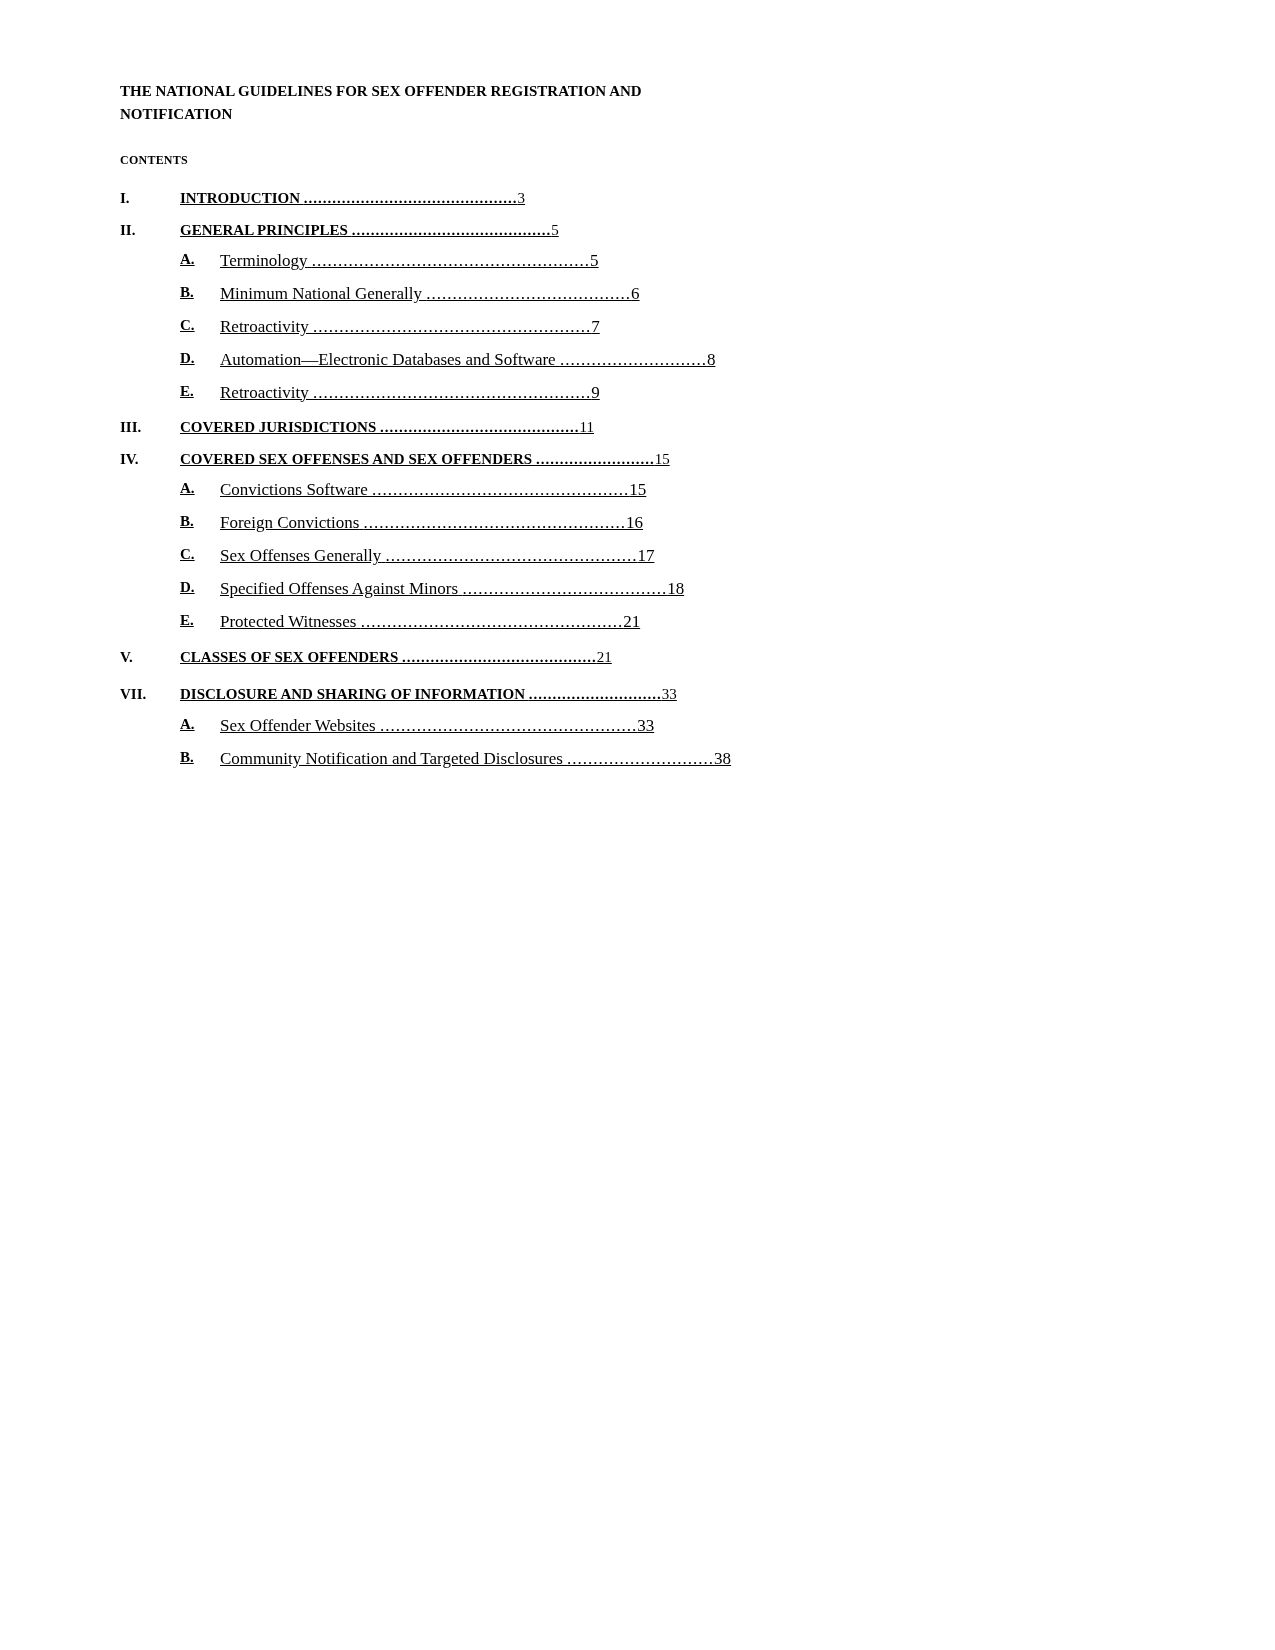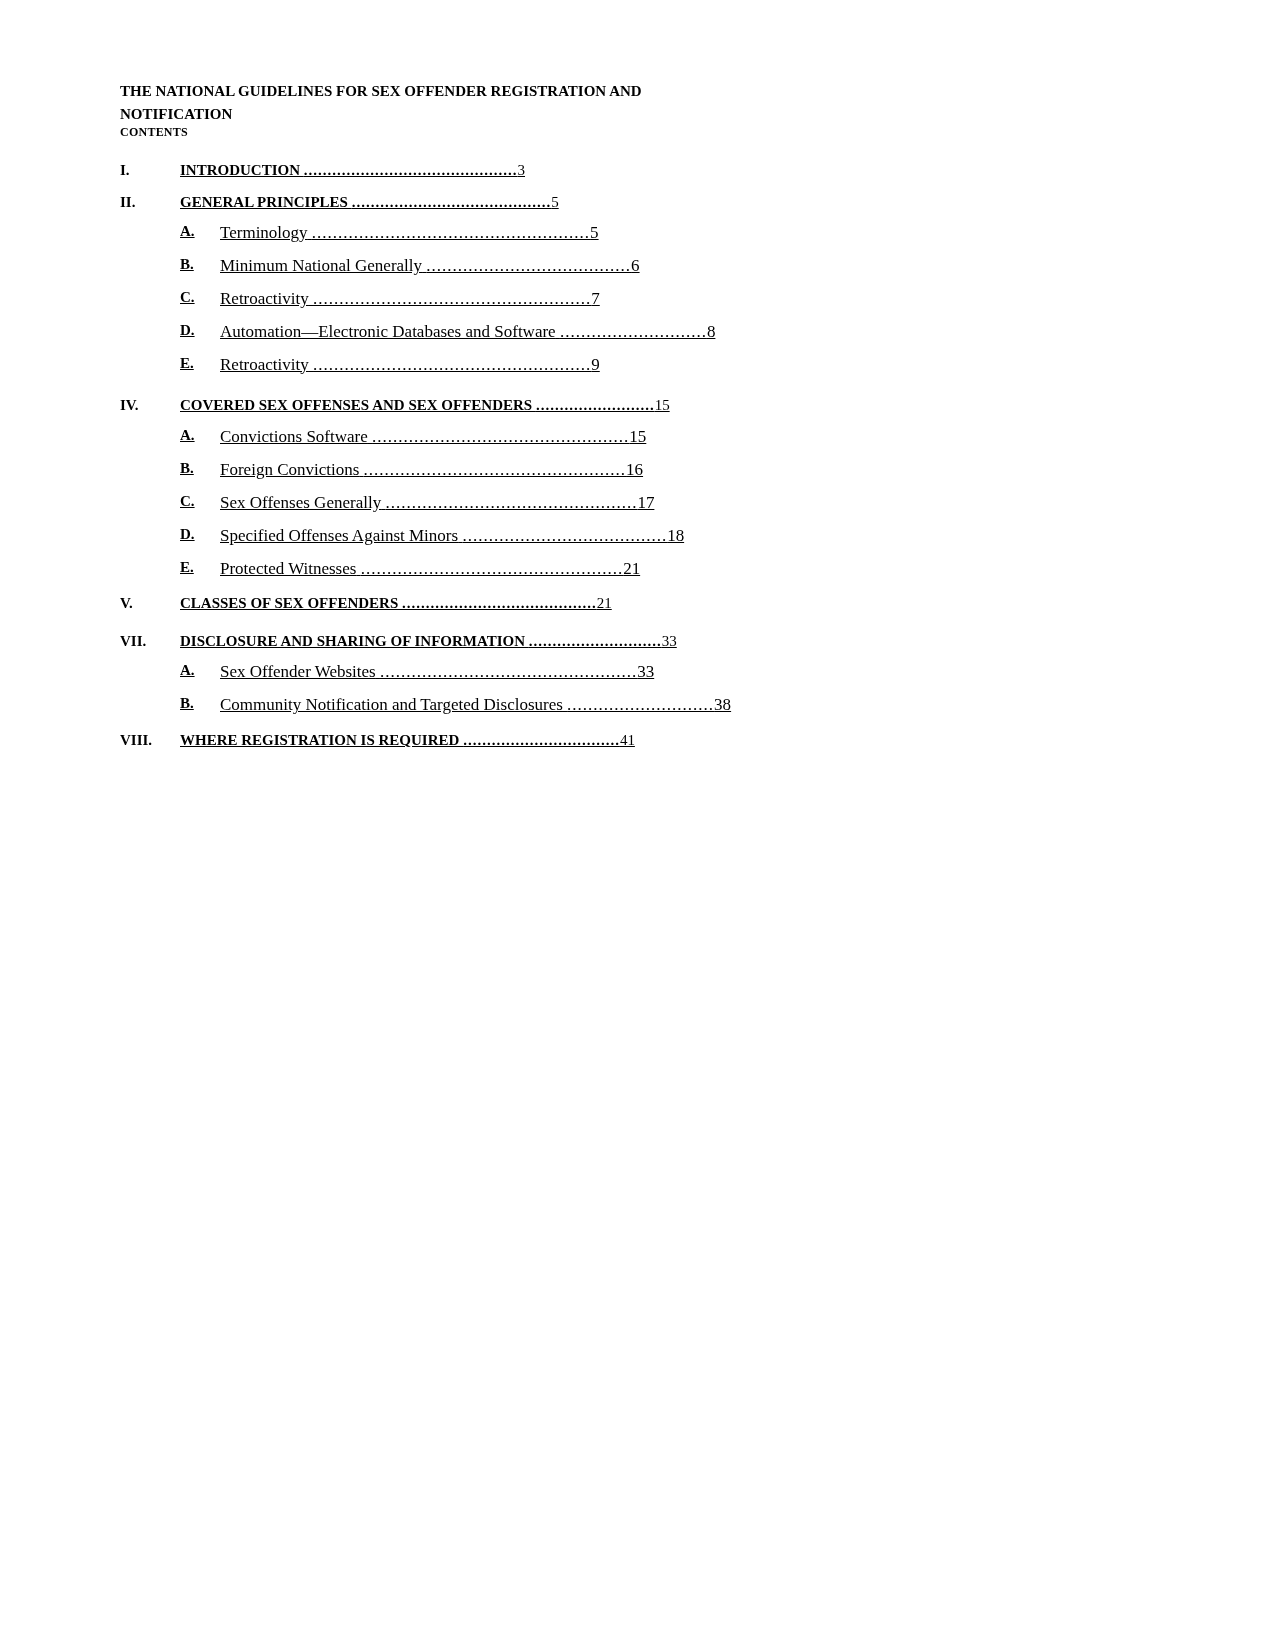--- a/index.html
+++ b/index.html
@@ -15,20 +15,21 @@
       color: #000000;
       width: 1275px;
       min-height: 1650px;
       padding: 80px 120px 80px 120px;
     }
 
     .doc-title {
       font-weight: bold;
       font-size: 15px;
       line-height: 1.5;
+      margin-bottom: 28px;
     }
 
     .contents-label {
       font-weight: bold;
       font-size: 12px;
       margin-bottom: 18px;
       letter-spacing: 0.02em;
     }
 
     .toc-table {
@@ -149,20 +150,26 @@
                 <td class="sub-letter"><strong>E.</strong></td>
                 <td class="sub-label"><u>Retroactivity</u> <span class="dots">.....................................................</span><span class="page-num">9</span></td>
               </tr>
             </tbody>
           </table>
         </td>
       </tr>
       <tr class="row-spacer">
         <td colspan="2"></td>
       </tr>
+      <tr>
+        <td class="toc-num">III.</td>
+        <td class="toc-entry">
+          <div class="toc-main">COVERED JURISDICTIONS <span class="dots">..........................................</span><span class="page-num">11</span></div>
+        </td>
+      </tr>
       <tr class="row-spacer">
         <td colspan="2"></td>
       </tr>
       <tr>
         <td class="toc-num">IV.</td>
         <td class="toc-entry">
           <div class="toc-main">COVERED SEX OFFENSES AND SEX OFFENDERS <span class="dots">.........................</span><span class="page-num">15</span></div>
           <table class="toc-sub-table">
             <tbody>
               <tr>
@@ -218,26 +225,20 @@
                 <td class="sub-letter"><strong>B.</strong></td>
                 <td class="sub-label"><u>Community Notification and Targeted Disclosures</u> <span class="dots">............................</span><span class="page-num">38</span></td>
               </tr>
             </tbody>
           </table>
         </td>
       </tr>
       <tr class="row-spacer">
         <td colspan="2"></td>
       </tr>
-      <tr>
-        <td class="toc-num">VIII.</td>
-        <td class="toc-entry">
-          <div class="toc-main">WHERE REGISTRATION IS REQUIRED <span class="dots">.................................</span><span class="page-num">41</span></div>
-        </td>
-      </tr>
       <tr class="row-spacer">
         <td colspan="2"></td>
       </tr>
       <tr class="row-spacer">
         <td colspan="2"></td>
       </tr>
     </tbody>
 </table>
 
 </body></html>

